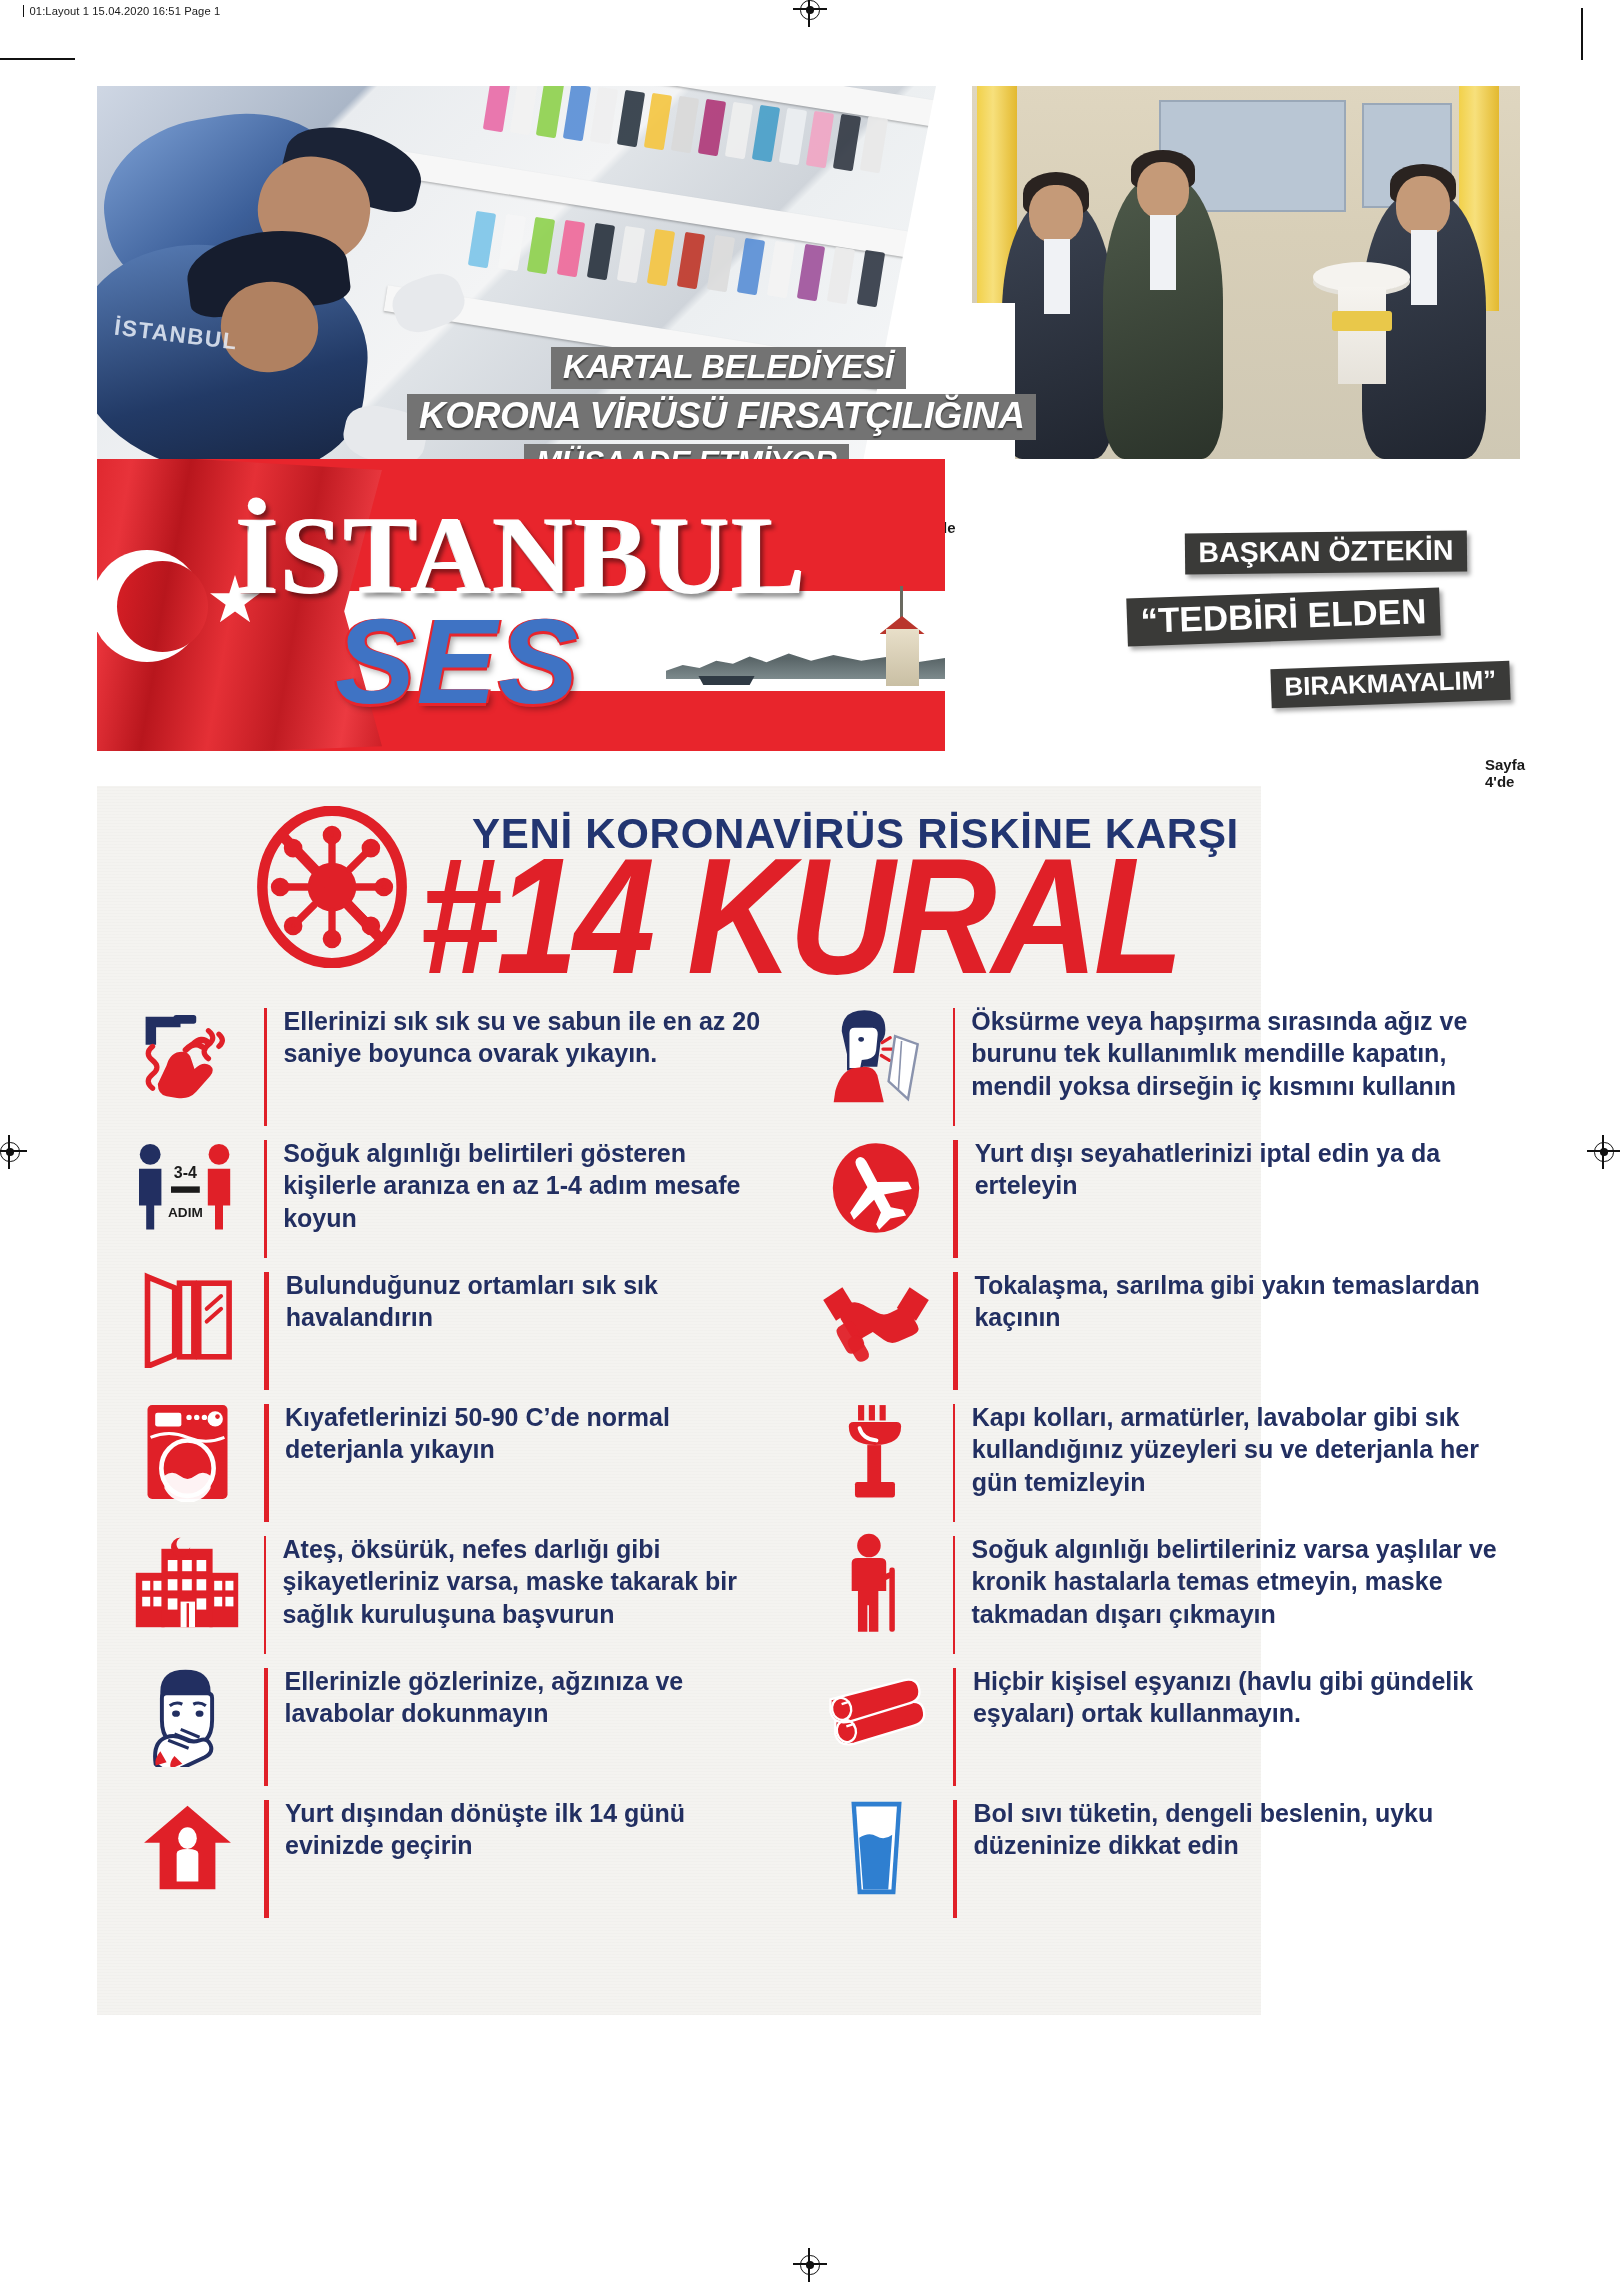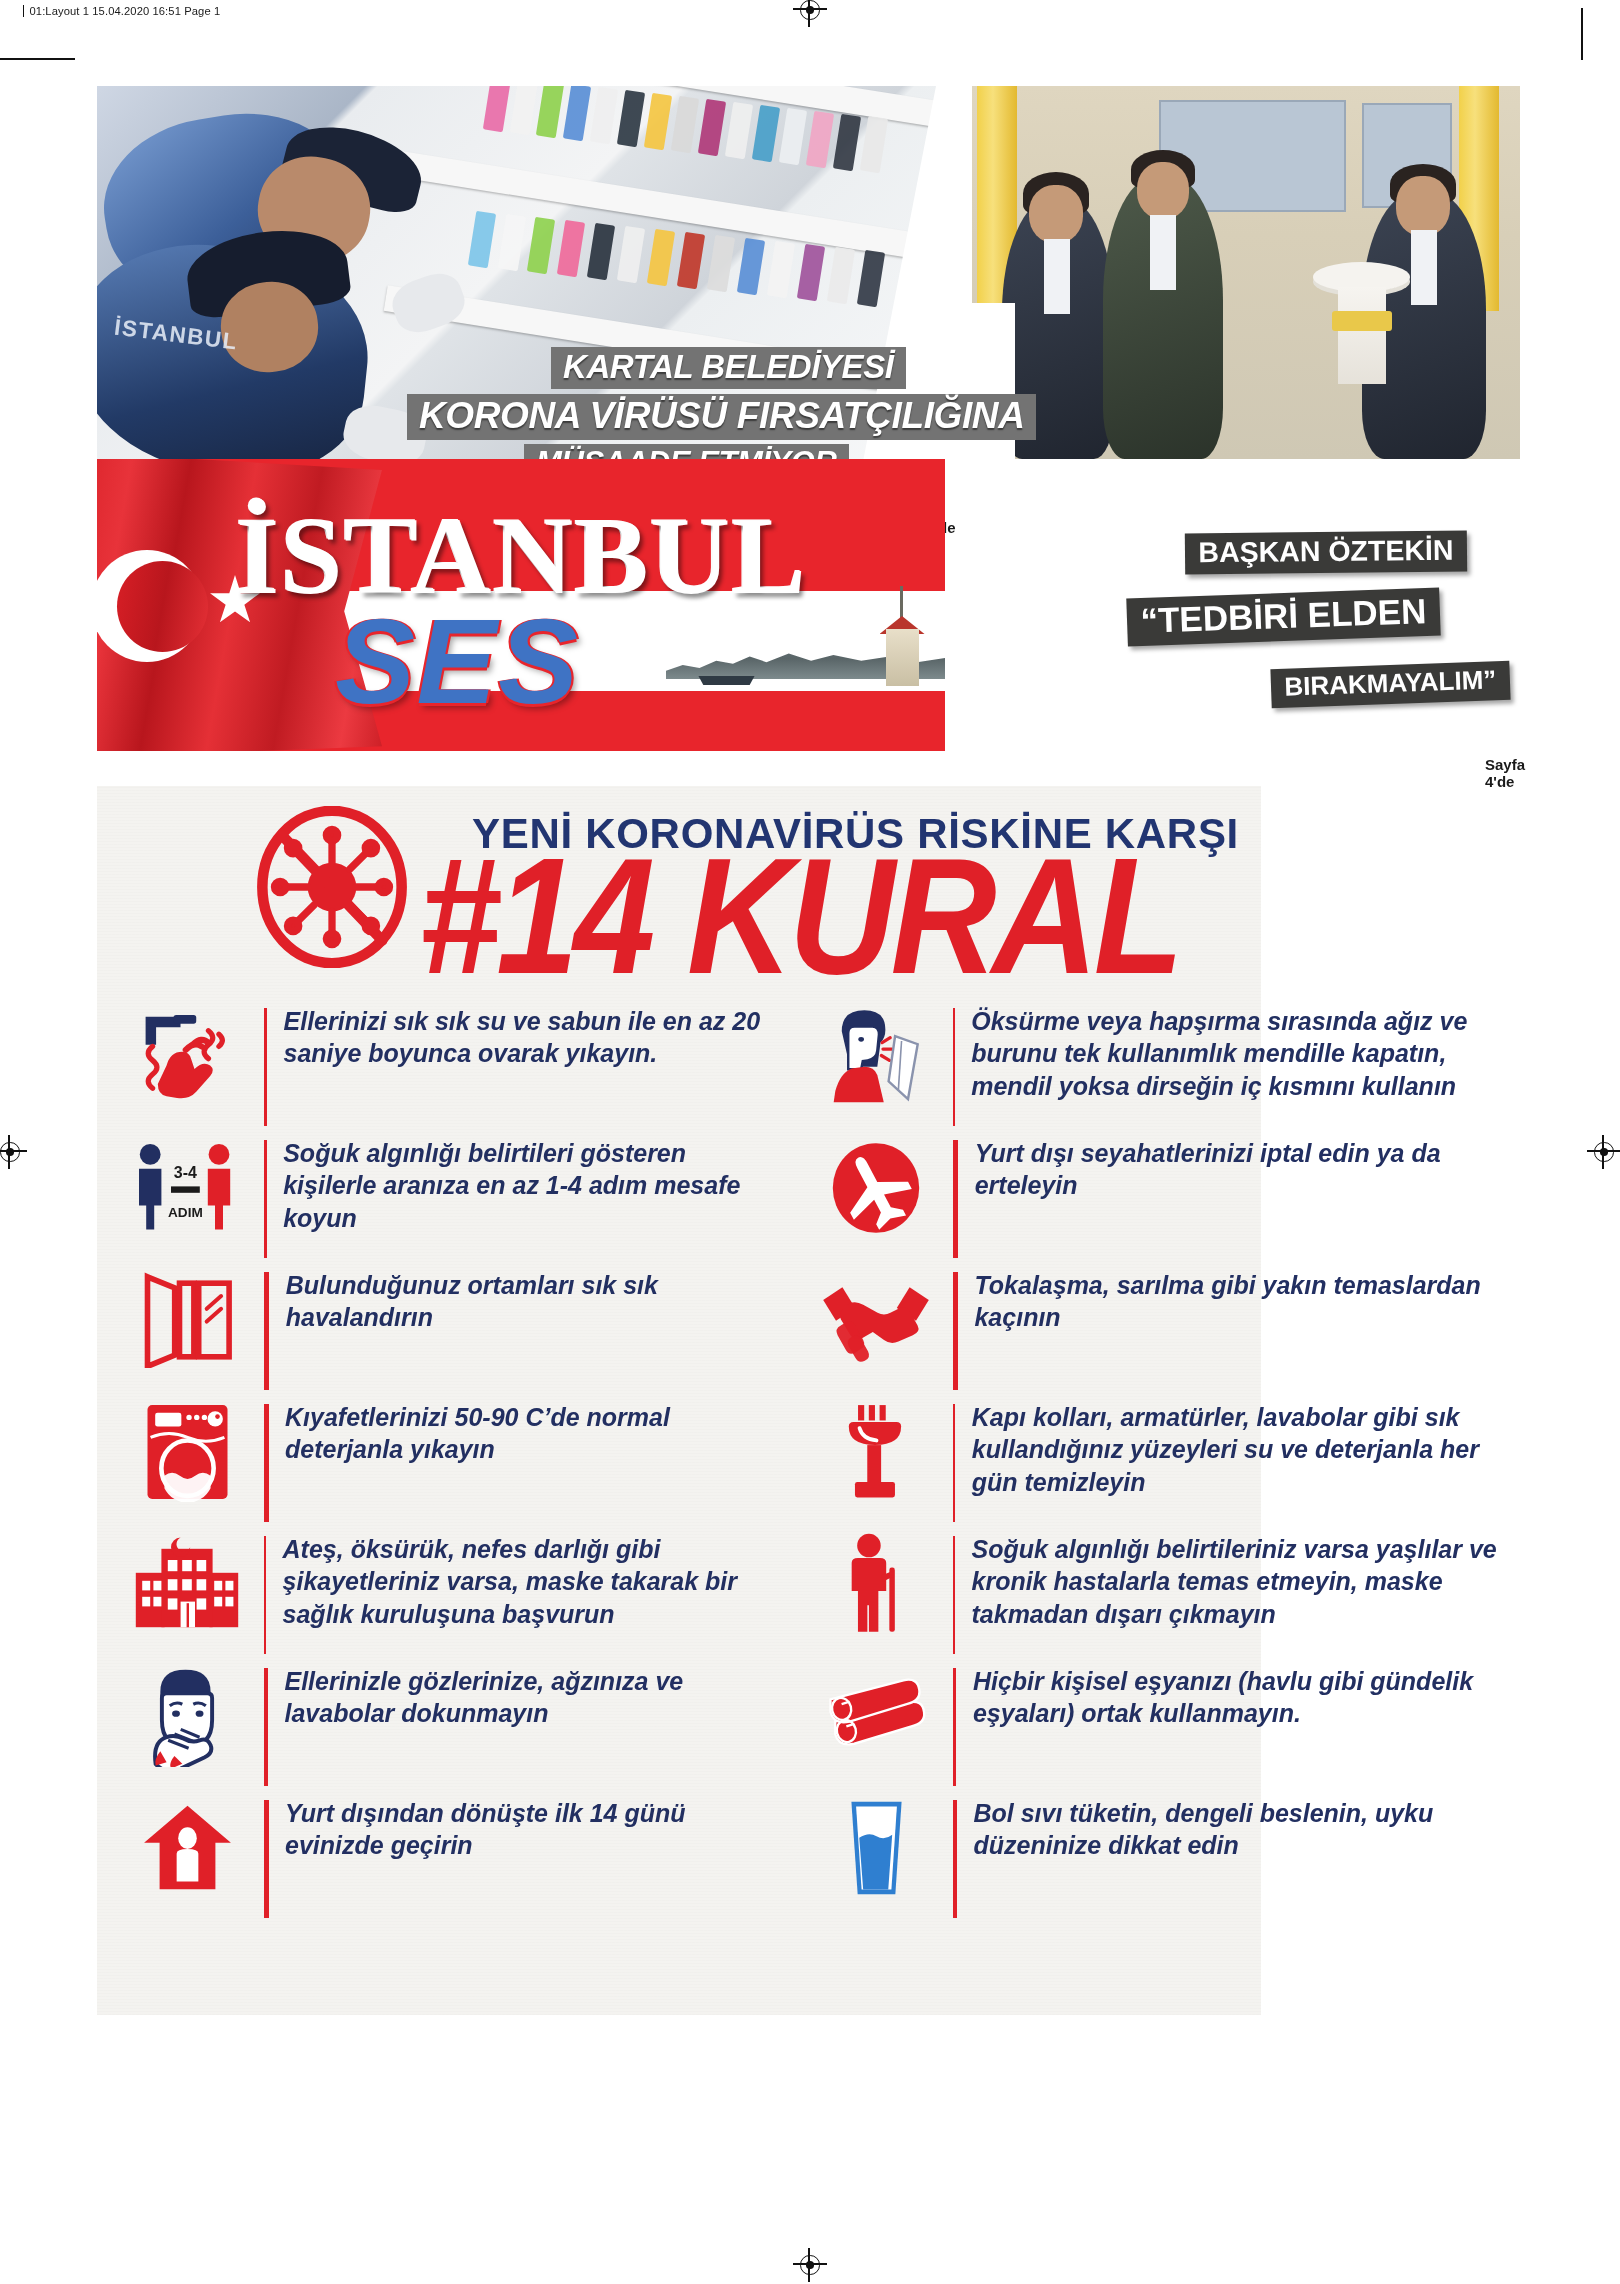--- a/index.html
+++ b/index.html
@@ -238,21 +238,21 @@
     display:flex; align-items:flex-start; gap:16.5px;
     padding: 0 0 0 30px; min-height: 132px;
   }
   .rule-icon {
     width:120px; min-width:120px; height:105px;
     display:flex; align-items:center; justify-content:center;
   }
   .rule-bar { width:6px; background:#e02028; align-self:stretch; margin-top:4.5px; margin-bottom:9px; }
   .rule-text {
     font-size:25px; font-weight:700; color:#222f61; line-height:1.30;
-    padding-top:1.5px; letter-spacing:0px;font-style:italic;
+    padding-top:1.5px; letter-spacing:0px;
   }
   .right-white {
     position:absolute; left:1408px; top:1820px; width:120px; height:150px; background:#fff;
   }
 </style>
 </head>
 <body>
 
 <div class="slugline">01:Layout 1  15.04.2020  16:51  Page 1</div>
 <div class="printmark" style="left:800px; top:0px;">

